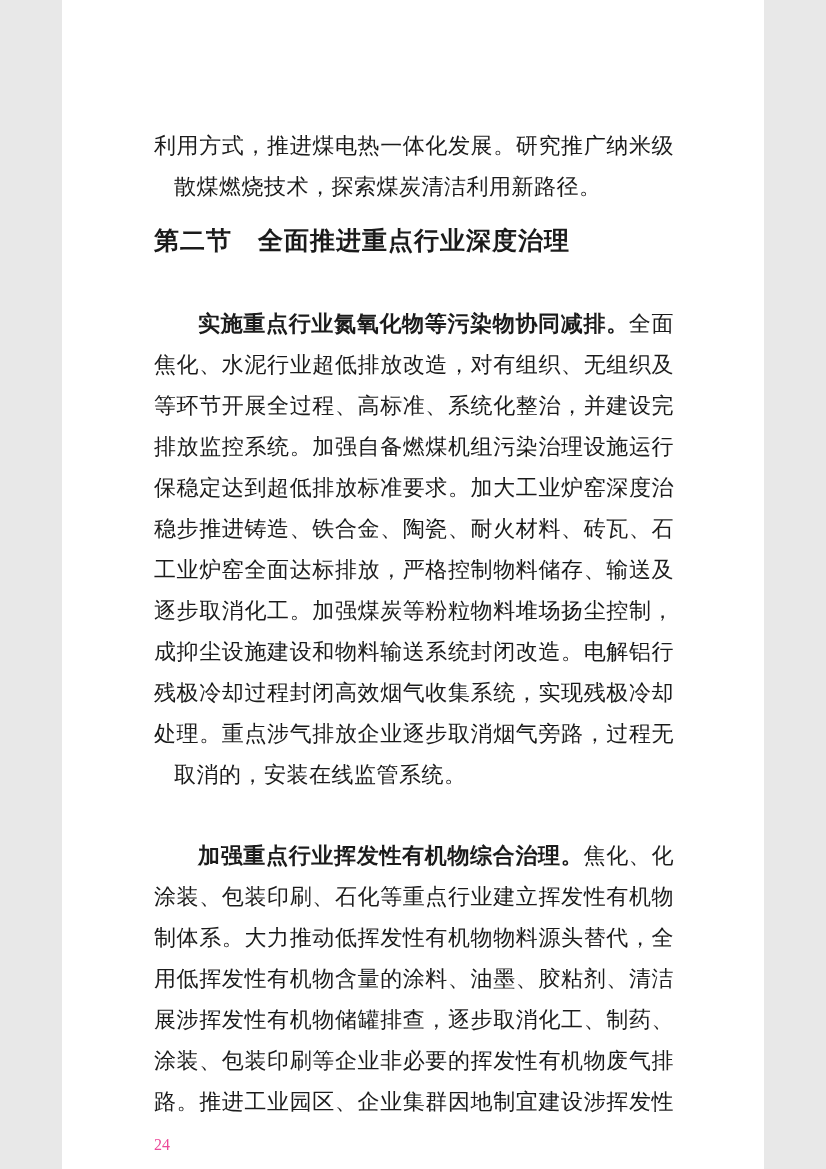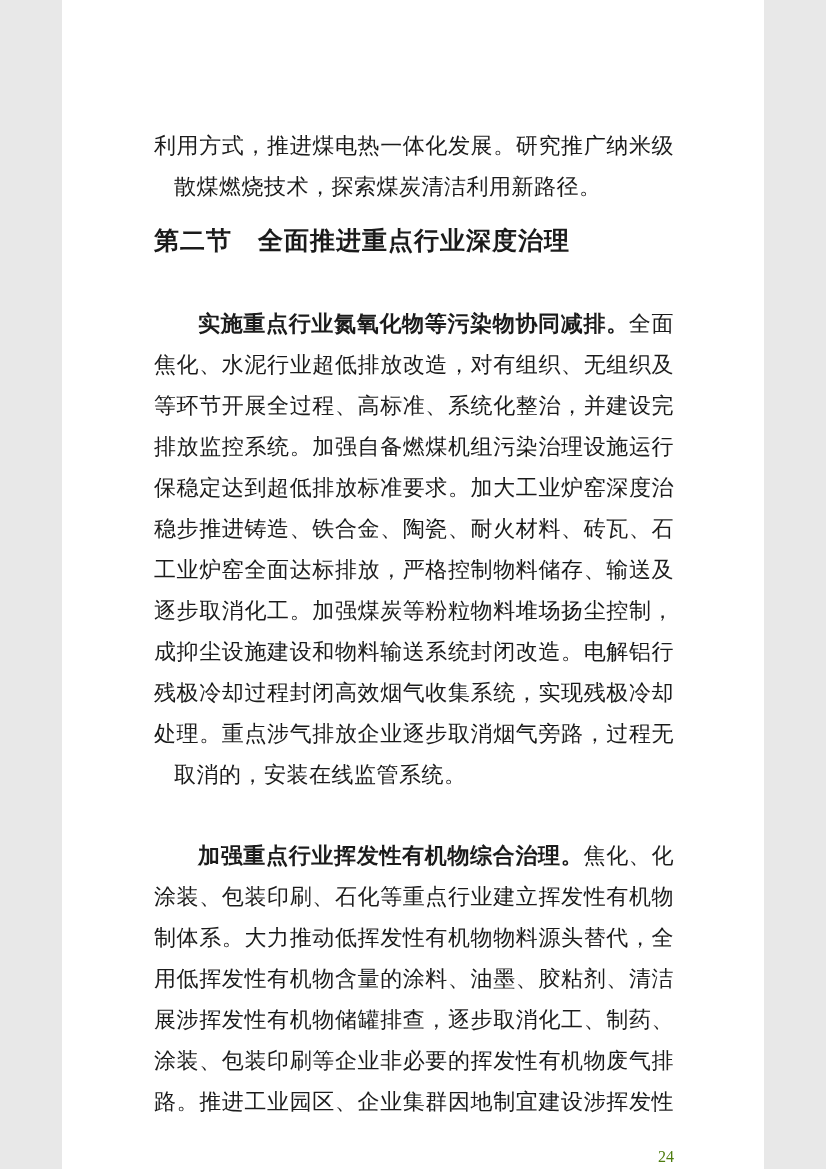--- a/index.html
+++ b/index.html
@@ -35,25 +35,25 @@
   .heading {
     font-size: 25px;
     font-weight: 700;
     line-height: 44px;
     height: 44px;
     text-align: left;
     margin: 12px 0 17px 0;
     letter-spacing: 1px;
   }
   .page-number {
-    margin-top: 24px;
-    text-align: right;
+    margin-top: 12px;
+    text-align: left;
     font-size: 16px;
     line-height: 22px;
-    color: #4d7c0f;
+    color: #ec4899;
     font-family: "Liberation Serif", "DejaVu Serif", serif;
   }
 </style>
 </head>
 <body>
 
 <div class="page">
   <div class="para">
       <div class="line">利用方式，推进煤电热一体化发展。研究推广纳米级煤粉替代</div>
       <div class="line last-left">散煤燃烧技术，探索煤炭清洁利用新路径。</div>

